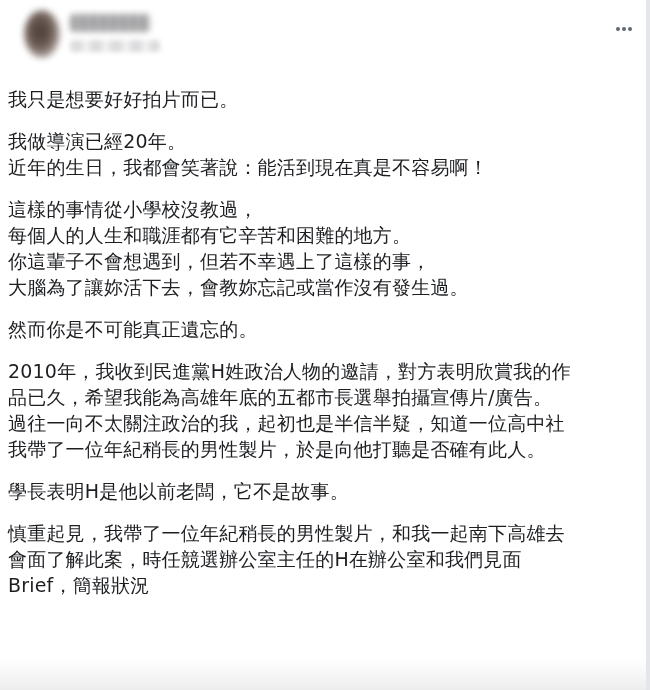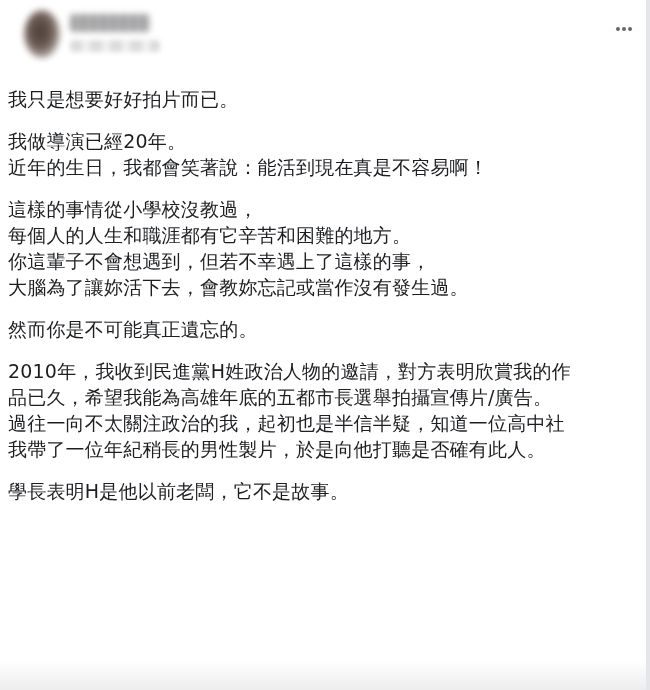--- a/index.html
+++ b/index.html
@@ -61,16 +61,19 @@
     <p class="para">這樣的事情從小學校沒教過，
 每個人的人生和職涯都有它辛苦和困難的地方。
 你這輩子不會想遇到，但若不幸遇上了這樣的事，
 大腦為了讓妳活下去，會教妳忘記或當作沒有發生過。</p>
     <p class="para">然而你是不可能真正遺忘的。</p>
     <p class="para">2010年，我收到民進黨H姓政治人物的邀請，對方表明欣賞我的作
 品已久，希望我能為高雄年底的五都市長選舉拍攝宣傳片/廣告。
 過往一向不太關注政治的我，起初也是半信半疑，知道一位高中社
 我帶了一位年紀稍長的男性製片，於是向他打聽是否確有此人。</p>
     <p class="para">學長表明H是他以前老闆，它不是故事。</p>
+    <p class="para">慎重起見，我帶了一位年紀稍長的男性製片，和我一起南下高雄去
+會面了解此案，時任競選辦公室主任的H在辦公室和我們見面
+Brief，簡報狀況</p>
   </div>
   <div class="fade"></div>
 </div>
 <div class="right-border"></div>
 
 </body></html>

